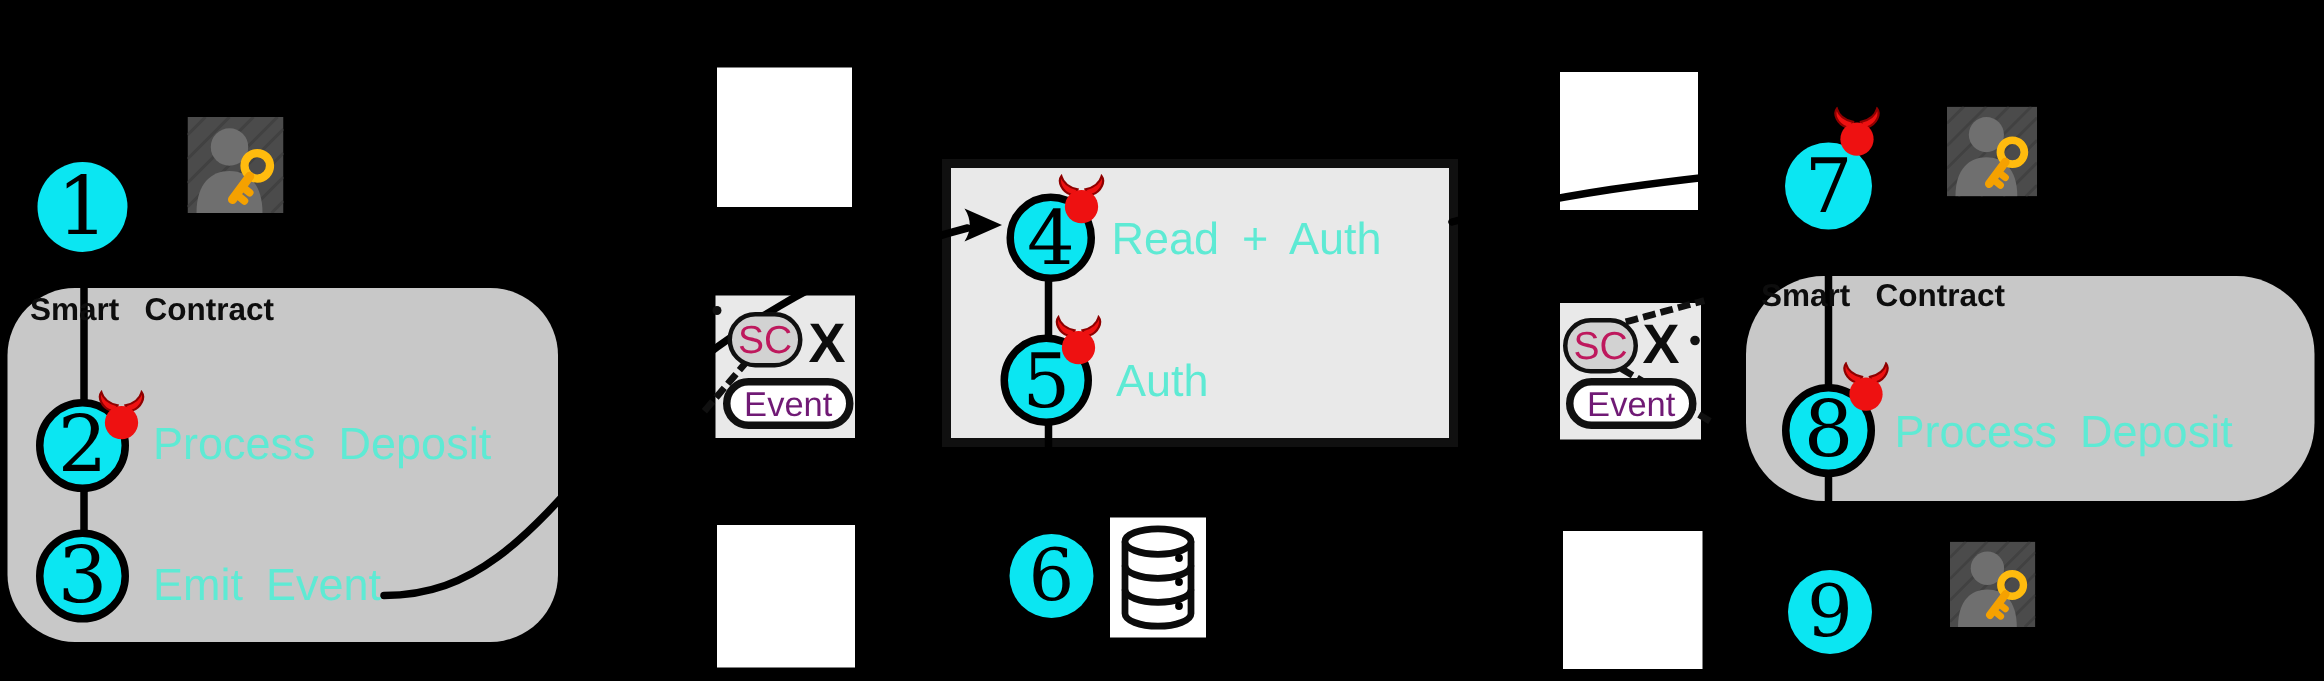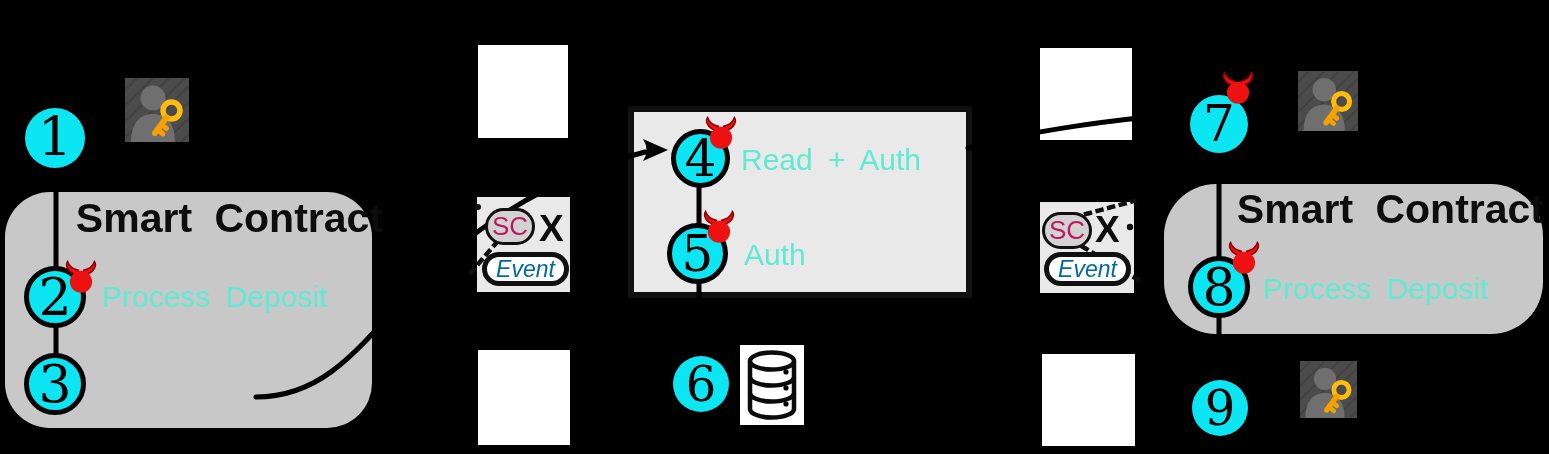--- a/index.html
+++ b/index.html
@@ -35,42 +35,42 @@
   .c1{left:25px;top:108px;width:60px;height:60px;font-size:54px;}
   .c2{left:24px;top:266px;width:62px;height:62px;font-size:52px;}
   .c3{left:24px;top:353px;width:62px;height:62px;font-size:52px;}
   .c4{left:671px;top:129px;width:59px;height:59px;font-size:50px;}
   .c5{left:667px;top:223px;width:61px;height:61px;font-size:50px;}
   .c6{left:673px;top:356px;width:56px;height:56px;font-size:48px;}
   .c7{left:1190px;top:95px;width:58px;height:58px;font-size:50px;}
   .c8{left:1188px;top:256px;width:62px;height:62px;font-size:52px;}
   .c9{left:1192px;top:380px;width:56px;height:56px;font-size:48px;}
 
-  .title{position:absolute;font-weight:bold;font-size:41px;word-spacing:11px;
-         white-space:nowrap;text-align:right;color:#0d0d0d;}
+  .title{position:absolute;font-weight:bold;font-size:21px;word-spacing:11px;
+         white-space:nowrap;text-align:left;color:#0d0d0d;}
   .t-left{left:20px;top:195px;width:363px;}
   .t-right{left:1174px;top:186px;width:370px;}
   .lbl{position:absolute;font-size:30px;word-spacing:7px;white-space:nowrap;color:#5eead4;}
   .lbl2{left:102px;top:280px;text-align:center;}
   .lbl3{left:102px;top:374px;}
   .lbl4{left:741px;top:143px;}
   .lbl5{left:744px;top:238px;}
   .lbl8{left:1263px;top:272px;}
 
   .sc-pill{position:absolute;width:50px;height:37px;border:3px solid #101010;border-radius:19px;
            background:var(--pill-gray,#d2d2d2);display:flex;align-items:center;justify-content:center;
            font-size:26px;box-sizing:border-box;color:#be185d;}
   .scp-l{left:485px;top:208px;}
   .scp-r{left:1042px;top:212px;}
   .x-label{position:absolute;font-weight:bold;font-size:37px;color:#0d0d0d;line-height:1;}
   .x-l{left:539px;top:210px;}
   .x-r{left:1095px;top:211px;}
   .event-pill{position:absolute;width:87px;height:34px;border:5px solid #101010;border-radius:17px;
               background:#fff;display:flex;align-items:center;justify-content:center;
-              font-size:23px;box-sizing:border-box;color:#0369a1;font-style:italic;}
+              font-size:23px;box-sizing:border-box;color:#701a75;}
   .evp-l{left:482px;top:252px;}
   .evp-r{left:1044px;top:252px;}
 
   .devil{position:absolute;width:38px;height:34px;}
   .d2{left:62px;top:260px;}
   .d4{left:702px;top:116px;}
   .d5{left:700px;top:210px;}
   .d7{left:1219px;top:71px;}
   .d8{left:1225px;top:241px;}
 
@@ -160,20 +160,21 @@
   <svg class="devil d7">
       <use href="#sym-devil"></use>
     </svg>
   <svg class="devil d8">
       <use href="#sym-devil"></use>
     </svg>
 
   <div class="title t-left">Smart Contract</div>
   <div class="title t-right">Smart Contract</div>
   <div class="lbl lbl2">Process Deposit</div>
+  <div class="lbl lbl3">Emit Event</div>
   <div class="lbl lbl4">Read + Auth</div>
   <div class="lbl lbl5">Auth</div>
   <div class="lbl lbl8">Process Deposit</div>
 
   <div class="sc-pill scp-l">SC</div>
   <div class="x-label x-l">X</div>
   <div class="event-pill evp-l">Event</div>
   <div class="sc-pill scp-r">SC</div>
   <div class="x-label x-r">X</div>
   <div class="event-pill evp-r">Event</div>

